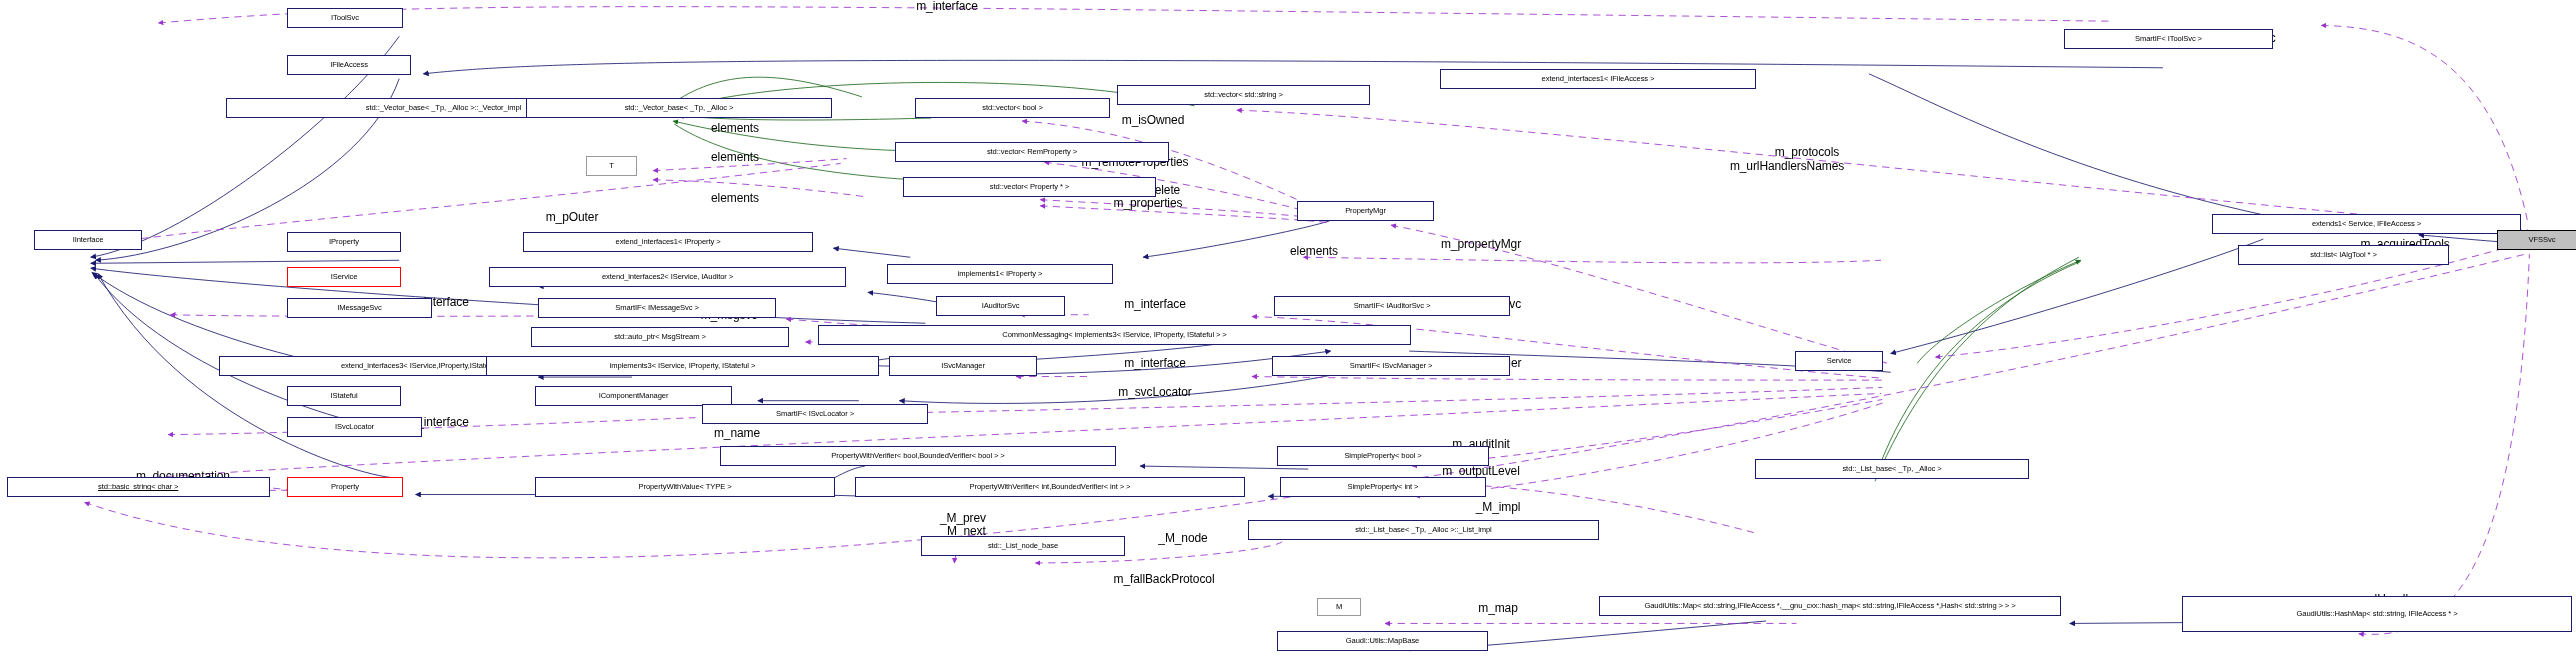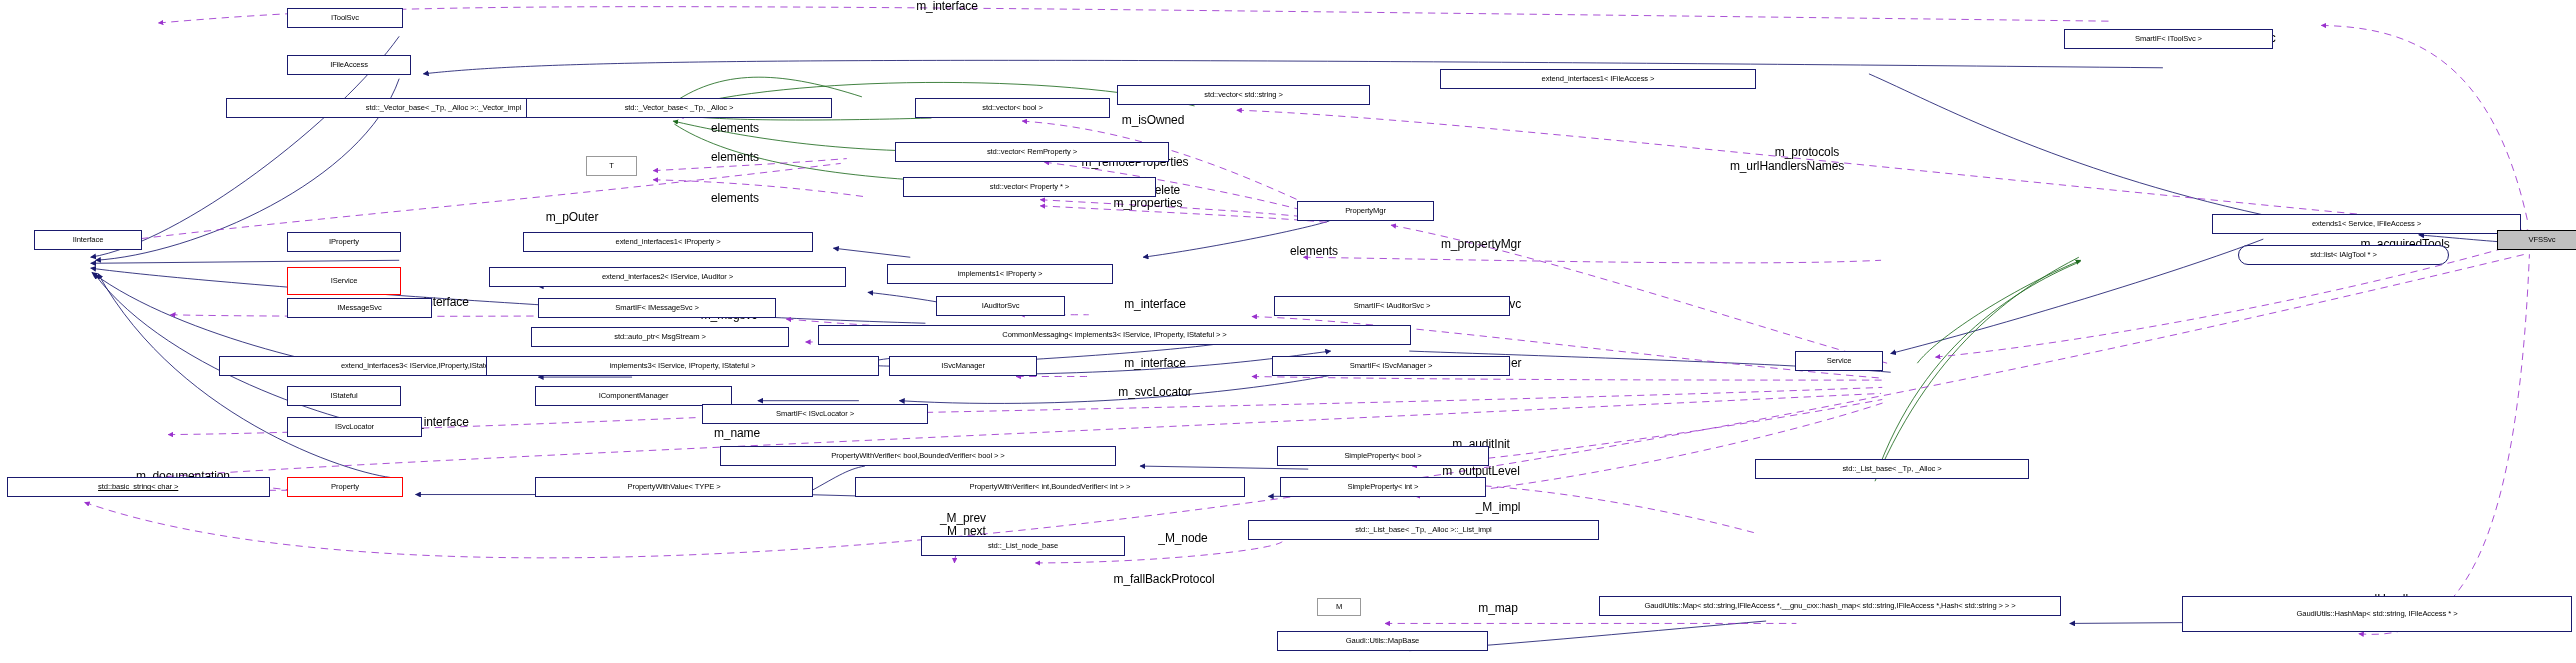--- a/index.html
+++ b/index.html
@@ -269,27 +269,27 @@
       </div>
       <div class="node" style="left: 523px; top: 232px; width: 290px; height: 20px;">
         <span>extend_interfaces1&lt; IProperty &gt;</span>
       </div>
       <div class="node" style="left: 887px; top: 264px; width: 226px; height: 20px;">
         <span>implements1&lt; IProperty &gt;</span>
       </div>
       <div class="node" style="left: 1795px; top: 351px; width: 88px; height: 20px;">
         <span>Service</span>
       </div>
-      <div class="node" style="left: 2238px; top: 245px; width: 211px; height: 20px; border-radius: 10px;">
+      <div class="node" style="left: 2238px; top: 245px; width: 211px; height: 20px;">
         <span>std::list&lt; IAlgTool * &gt;</span>
       </div>
       <div class="node current" style="left: 2497px; top: 230px; width: 90px; height: 20px;">
         <span>VFSSvc</span>
       </div>
-      <div class="node red" style="left: 287px; top: 267px; width: 114px; height: 28px;">
+      <div class="node red" style="left: 287px; top: 267px; width: 114px; height: 20px;">
         <span>IService</span>
       </div>
       <div class="node" style="left: 489px; top: 267px; width: 357px; height: 20px;">
         <span>extend_interfaces2&lt; IService, IAuditor &gt;</span>
       </div>
       <div class="node" style="left: 287px; top: 298px; width: 145px; height: 20px;">
         <span>IMessageSvc</span>
       </div>
       <div class="node" style="left: 538px; top: 298px; width: 238px; height: 20px;">
         <span>SmartIF&lt; IMessageSvc &gt;</span>
@@ -338,21 +338,21 @@
       </div>
       <div class="node" style="left: 1277px; top: 446px; width: 212px; height: 20px;">
         <span>SimpleProperty&lt; bool &gt;</span>
       </div>
       <div class="node" style="left: 6.7px; top: 477px; width: 263px; height: 20px; text-decoration: underline;">
         <span>std::basic_string&lt; char &gt;</span>
       </div>
       <div class="node red" style="left: 287px; top: 477px; width: 116px; height: 20px;">
         <span>Property</span>
       </div>
-      <div class="node" style="left: 535px; top: 477px; width: 278px; height: 20px;">
+      <div class="node" style="left: 535px; top: 477px; width: 300px; height: 20px;">
         <span>PropertyWithValue&lt; TYPE &gt;</span>
       </div>
       <div class="node" style="left: 855px; top: 477px; width: 390px; height: 20px;">
         <span>PropertyWithVerifier&lt; int,BoundedVerifier&lt; int &gt; &gt;</span>
       </div>
       <div class="node" style="left: 1280px; top: 477px; width: 206px; height: 20px;">
         <span>SimpleProperty&lt; int &gt;</span>
       </div>
       <div class="node" style="left: 921px; top: 536px; width: 204px; height: 20px;">
         <span>std::_List_node_base</span>

